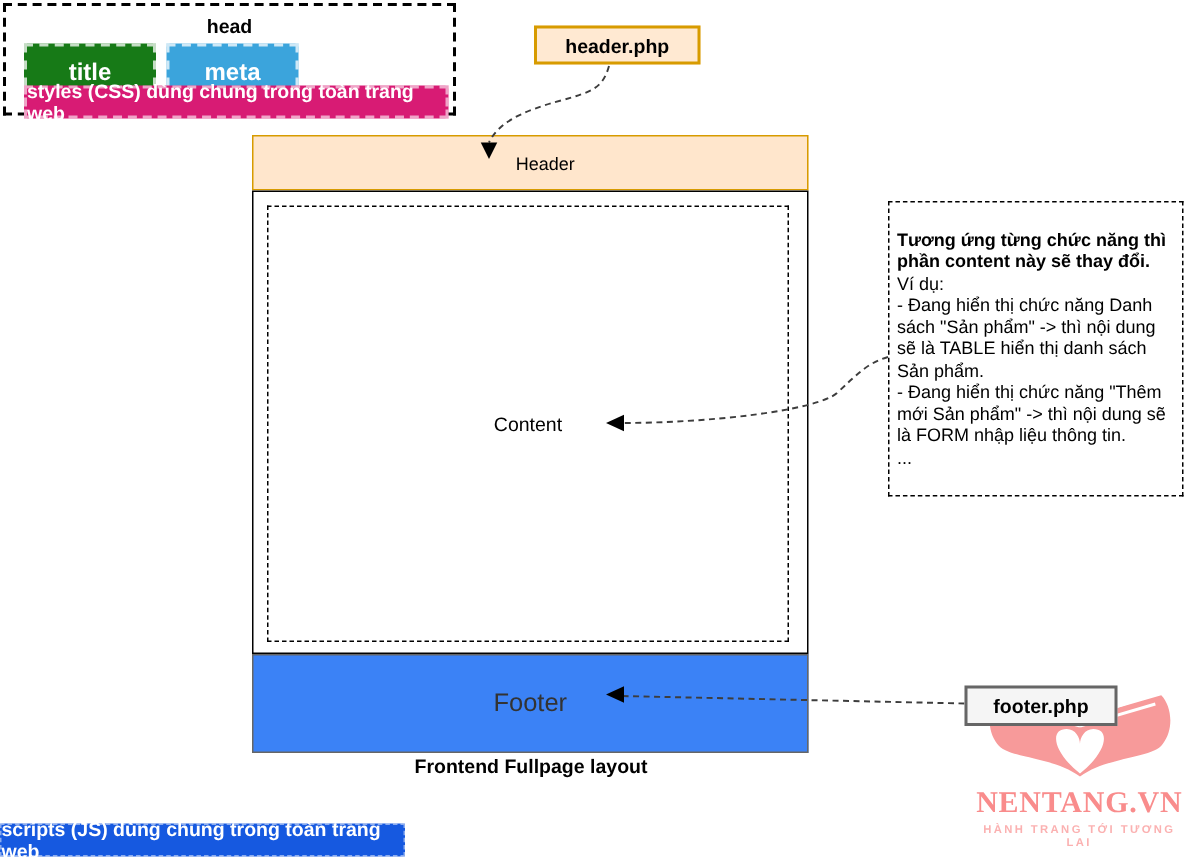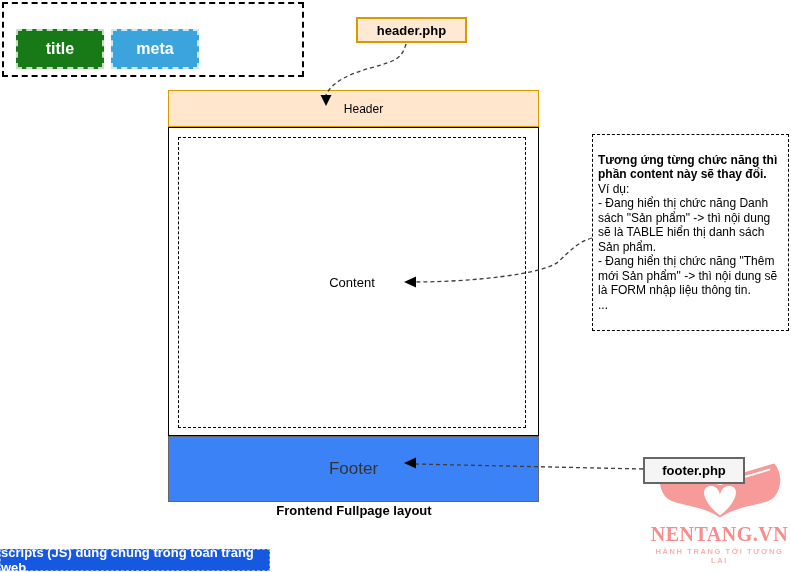--- a/index.html
+++ b/index.html
@@ -59,22 +59,24 @@
                color:#f98c8c;letter-spacing:.5px;line-height:20px;margin-top:-2px;}
   .logo .tagline{font-size:7.5px;color:#fbb1b1;letter-spacing:1.6px;font-weight:bold;margin-top:3px;}
 
   
   .overlay{left:0;top:0;width:791px;height:572px;z-index:5;pointer-events:none;}
 </style>
 </head>
 <body>
 
 <div class="abs head-panel">
+  <div class="abs head-title">head</div>
   <div class="abs tag-btn tag-title">title</div>
   <div class="abs tag-btn tag-meta">meta</div>
+  <div class="abs styles-bar">styles (CSS) dùng chung trong toàn trang web</div>
 </div>
 
 <div class="abs php-box header-php">header.php</div>
 
 <div class="abs bar-header">Header</div>
 <div class="abs main-middle"></div>
 <div class="abs content-box">Content</div>
 <div class="abs bar-footer">Footer</div>
 
 <div class="abs note">

